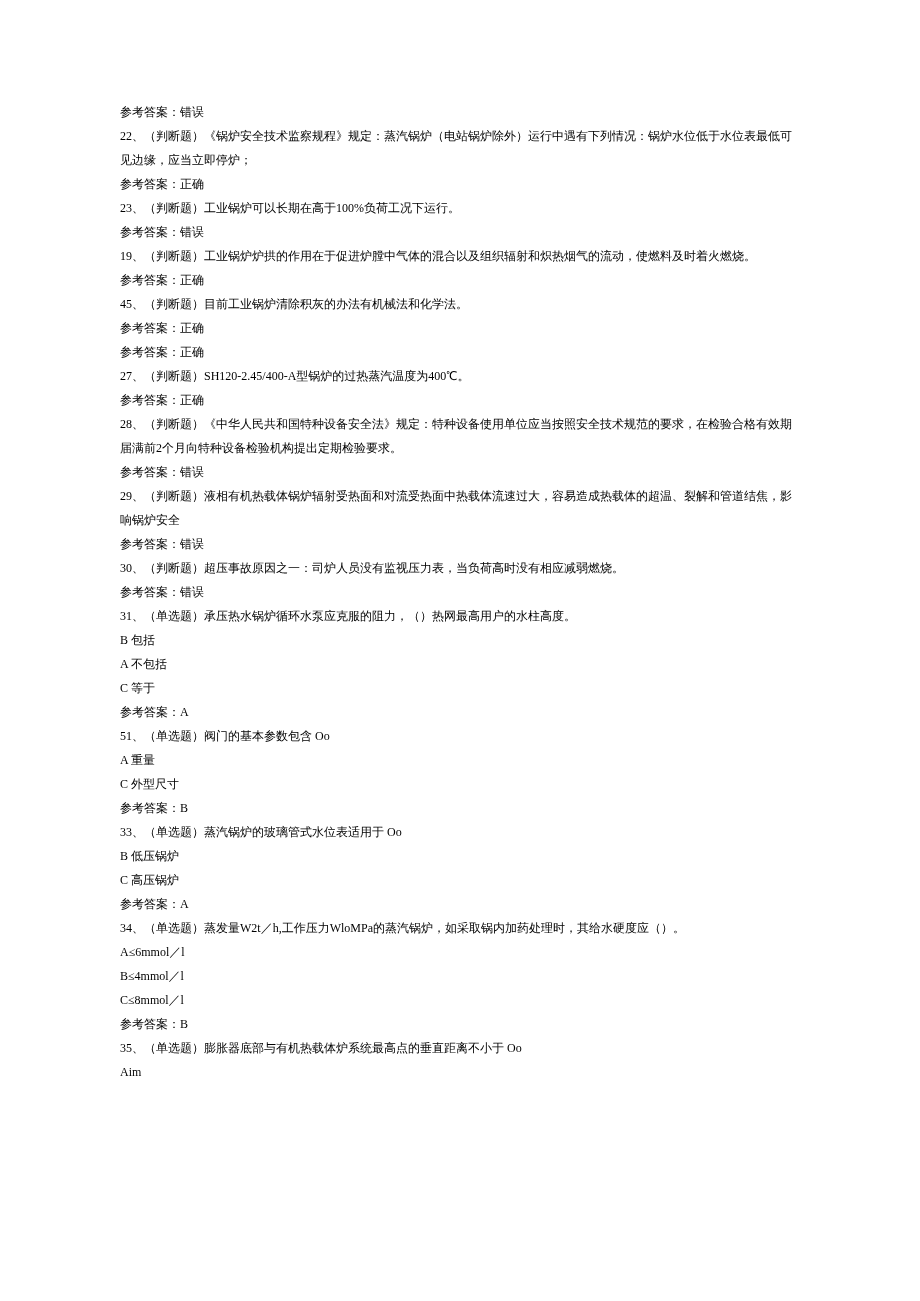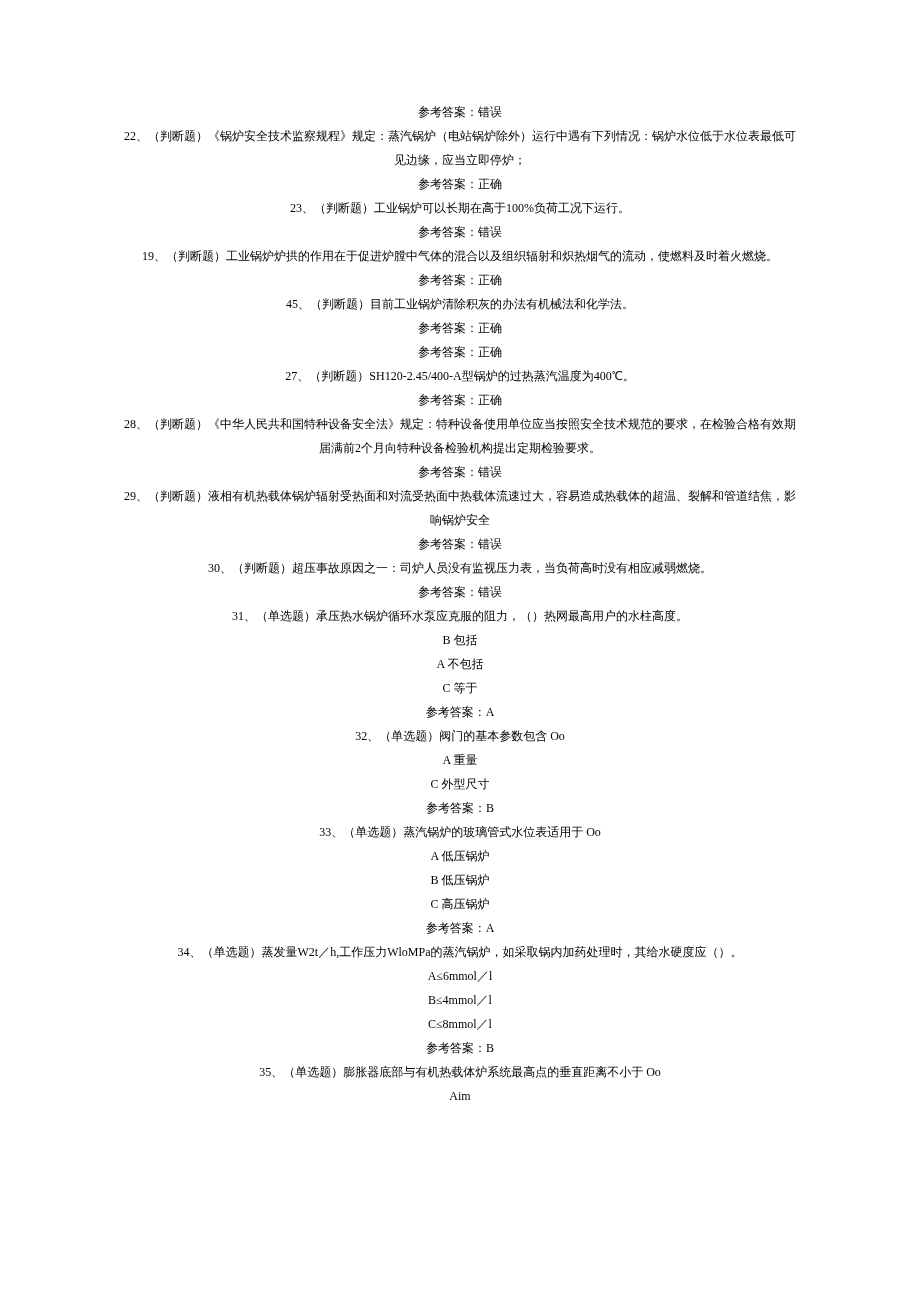--- a/index.html
+++ b/index.html
@@ -11,21 +11,20 @@
       font-family: "SimSun", "宋体", serif;
       font-size: 12px;
       line-height: 2;
       color: #000;
       background: #fff;
       padding: 100px 120px 40px 120px;
       width: 920px;
     }
     .line {
       display: block;
-      text-align: center;
     }
   </style>
 </head>
 <body>
 
 <div>
   <span class="line">参考答案：错误</span>
   <span class="line">22、（判断题）《锅炉安全技术监察规程》规定：蒸汽锅炉（电站锅炉除外）运行中遇有下列情况：锅炉水位低于水位表最低可见边缘，应当立即停炉；</span>
   <span class="line">参考答案：正确</span>
   <span class="line">23、（判断题）工业锅炉可以长期在高于100%负荷工况下运行。</span>
@@ -41,26 +40,25 @@
   <span class="line">参考答案：错误</span>
   <span class="line">29、（判断题）液相有机热载体锅炉辐射受热面和对流受热面中热载体流速过大，容易造成热载体的超温、裂解和管道结焦，影响锅炉安全</span>
   <span class="line">参考答案：错误</span>
   <span class="line">30、（判断题）超压事故原因之一：司炉人员没有监视压力表，当负荷高时没有相应减弱燃烧。</span>
   <span class="line">参考答案：错误</span>
   <span class="line">31、（单选题）承压热水锅炉循环水泵应克服的阻力，（）热网最高用户的水柱高度。</span>
   <span class="line">B 包括</span>
   <span class="line">A 不包括</span>
   <span class="line">C 等于</span>
   <span class="line">参考答案：A</span>
-  <span class="line">32、（单选题）阀门的基本参数包含 Oo</span>
+  <span class="line">51、（单选题）阀门的基本参数包含 Oo</span>
   <span class="line">A 重量</span>
   <span class="line">C 外型尺寸</span>
   <span class="line">参考答案：B</span>
   <span class="line">33、（单选题）蒸汽锅炉的玻璃管式水位表适用于 Oo</span>
-  <span class="line">A 低压锅炉</span>
   <span class="line">B 低压锅炉</span>
   <span class="line">C 高压锅炉</span>
   <span class="line">参考答案：A</span>
   <span class="line">34、（单选题）蒸发量W2t／h,工作压力WloMPa的蒸汽锅炉，如采取锅内加药处理时，其给水硬度应（）。</span>
   <span class="line">A≤6mmol／l</span>
   <span class="line">B≤4mmol／l</span>
   <span class="line">C≤8mmol／l</span>
   <span class="line">参考答案：B</span>
   <span class="line">35、（单选题）膨胀器底部与有机热载体炉系统最高点的垂直距离不小于 Oo</span>
   <span class="line">Aim</span>

